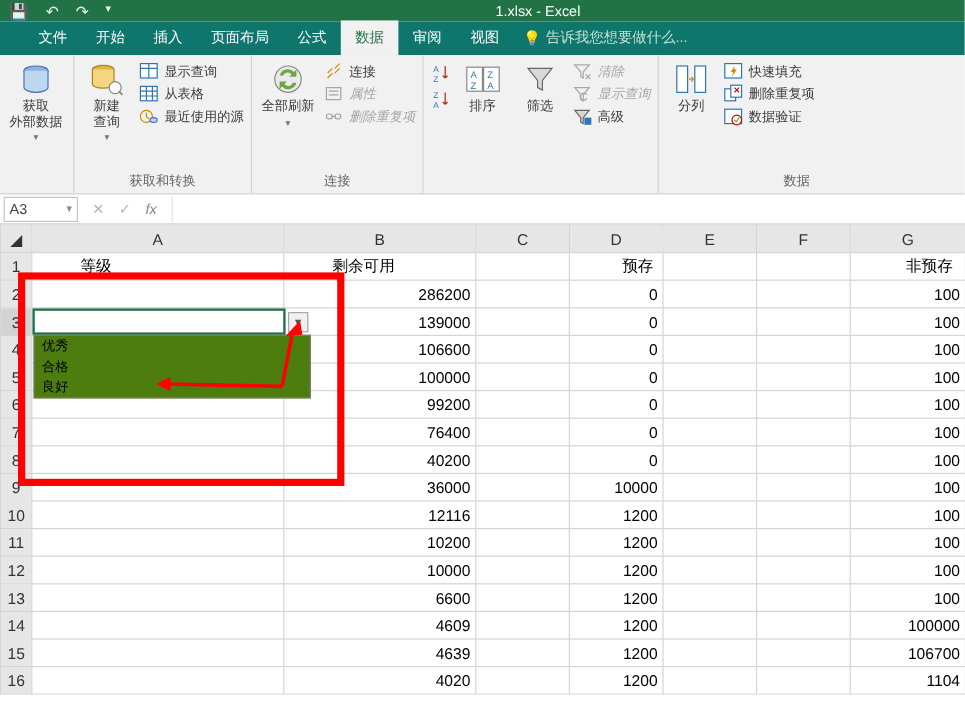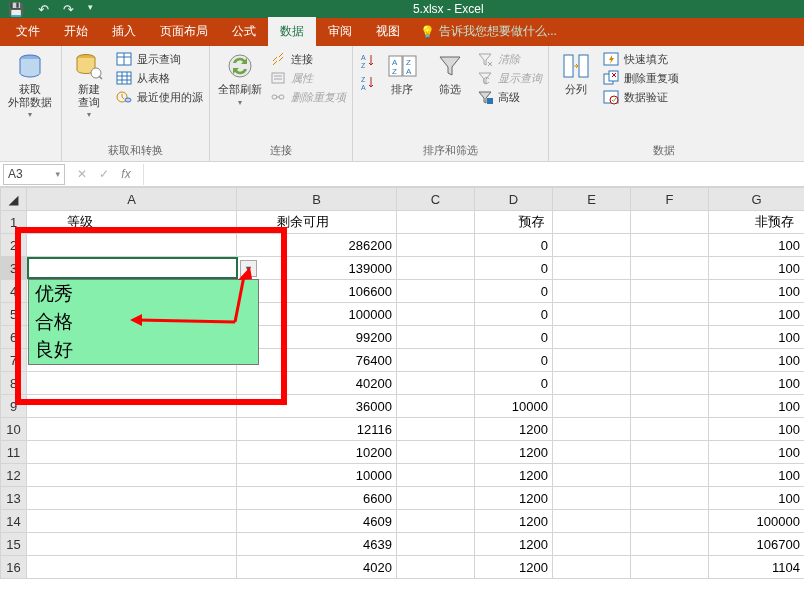--- a/index.html
+++ b/index.html
@@ -5,21 +5,21 @@
 * { box-sizing: border-box; margin: 0; padding: 0; font-family: "Microsoft YaHei", sans-serif; }
 body { background: #fff; overflow: hidden; font-size: 12px; }
 
 
 .titlebar { background: #217346; height: 18px; display: flex; align-items: center; color: #fff; }
 .titlebar .qat { display: flex; gap: 14px; padding-left: 8px; }
 .titlebar .qat span { font-size: 13px; color: #fff; opacity: .9; }
 .titlebar .name { flex: 1; text-align: center; font-size: 12px; }
 
 
-.tabs { background: #c2410c; display: flex; align-items: flex-end; height: 28px; padding-left: 4px; gap: 0; color: #fff; font-size: 12px; }
+.tabs { background: #0f766e; display: flex; align-items: flex-end; height: 28px; padding-left: 20px; gap: 0; color: #fff; font-size: 12px; }
 .tab { padding: 6px 12px; cursor: pointer; }
 .tab.active { background: #f1f1f1; color: #217346; }
 .tellme { color: #c1e0d1; padding: 6px 8px; display: flex; align-items: center; gap: 4px; }
 .tellme .bulb { font-size: 12px; }
 
 
 .ribbon { background: #f1f1f1; border-bottom: 1px solid #d4d4d4; height: 116px; display: flex; }
 .group { border-right: 1px solid #d4d4d4; padding: 3px 6px 0 6px; display: flex; flex-direction: column; }
 .group-body { flex: 1; display: flex; align-items: flex-start; gap: 6px; }
 .group-label { text-align: center; font-size: 11px; color: #666; padding: 2px 0 3px; }
@@ -59,40 +59,40 @@
 th.colE-h { width: 78px; }
 th.colF-h { width: 78px; }
 th.colG-h { width: 96px; }
 
 
 th.rowhdr.sel, th.colA-h.selcol { background: #d3d3d3; }
 
 
 .dv-cell { position:absolute; border:2px solid #217346; background:#fff; }
 .dv-btn { position:absolute; width:17px; height:17px; background:#f0f0f0; border:1px solid #a7a7a7; display:flex; align-items:center; justify-content:center; font-size:9px; color:#555; }
-.dv-list { position:absolute; background:#86efac; border:1px solid #777; font-size:19px; }
+.dv-list { position:absolute; background:#4d7c0f; border:1px solid #777; font-size:11px; }
 .dv-list div { padding:1px 6px; text-align:left; }
 
 
 .red-box { position:absolute; border:6px solid #ff0000; pointer-events:none; }
 .red-arrow { position:absolute; pointer-events:none; }
 
 svg { display:block; }
 </style>
 </head>
 <body>
 
 <div class="titlebar">
   <div class="qat">
     <span>💾</span>
     <span>↶</span>
     <span>↷</span>
     <span style="font-size:9px">▾</span>
   </div>
-  <div class="name">5.xlsx - Excel</div>
+  <div class="name">1.xlsx - Excel</div>
 </div>
 
 <div class="tabs">
   <div class="tab">文件</div>
   <div class="tab">开始</div>
   <div class="tab">插入</div>
   <div class="tab">页面布局</div>
   <div class="tab">公式</div>
   <div class="tab active">数据</div>
   <div class="tab">审阅</div>
@@ -289,21 +289,20 @@
           <span class="ic">
               <svg width="16" height="16">
                 <path d="M2 3h12l-5 6v5l-2-1v-4z" fill="#d9d9d9" stroke="#666"></path>
                 <rect x="10" y="9" width="6" height="6" fill="#2e75b6"></rect>
               </svg>
             </span>
           <span>高级</span>
         </div>
       </div>
     </div>
-    <div class="group-label">排序和筛选</div>
   </div>
 
   <div class="group" style="border-right:none">
     <div class="group-body">
       <div class="bigbtn">
         <span class="ic">
             <svg width="30" height="30">
               <rect x="3" y="4" width="9" height="22" fill="#fff" stroke="#2e75b6"></rect>
               <rect x="18" y="4" width="9" height="22" fill="#fff" stroke="#2e75b6"></rect>
               <path d="M13 15h4m0 0l-2-2m2 2l-2 2" stroke="#d08a00" fill="none"></path>

